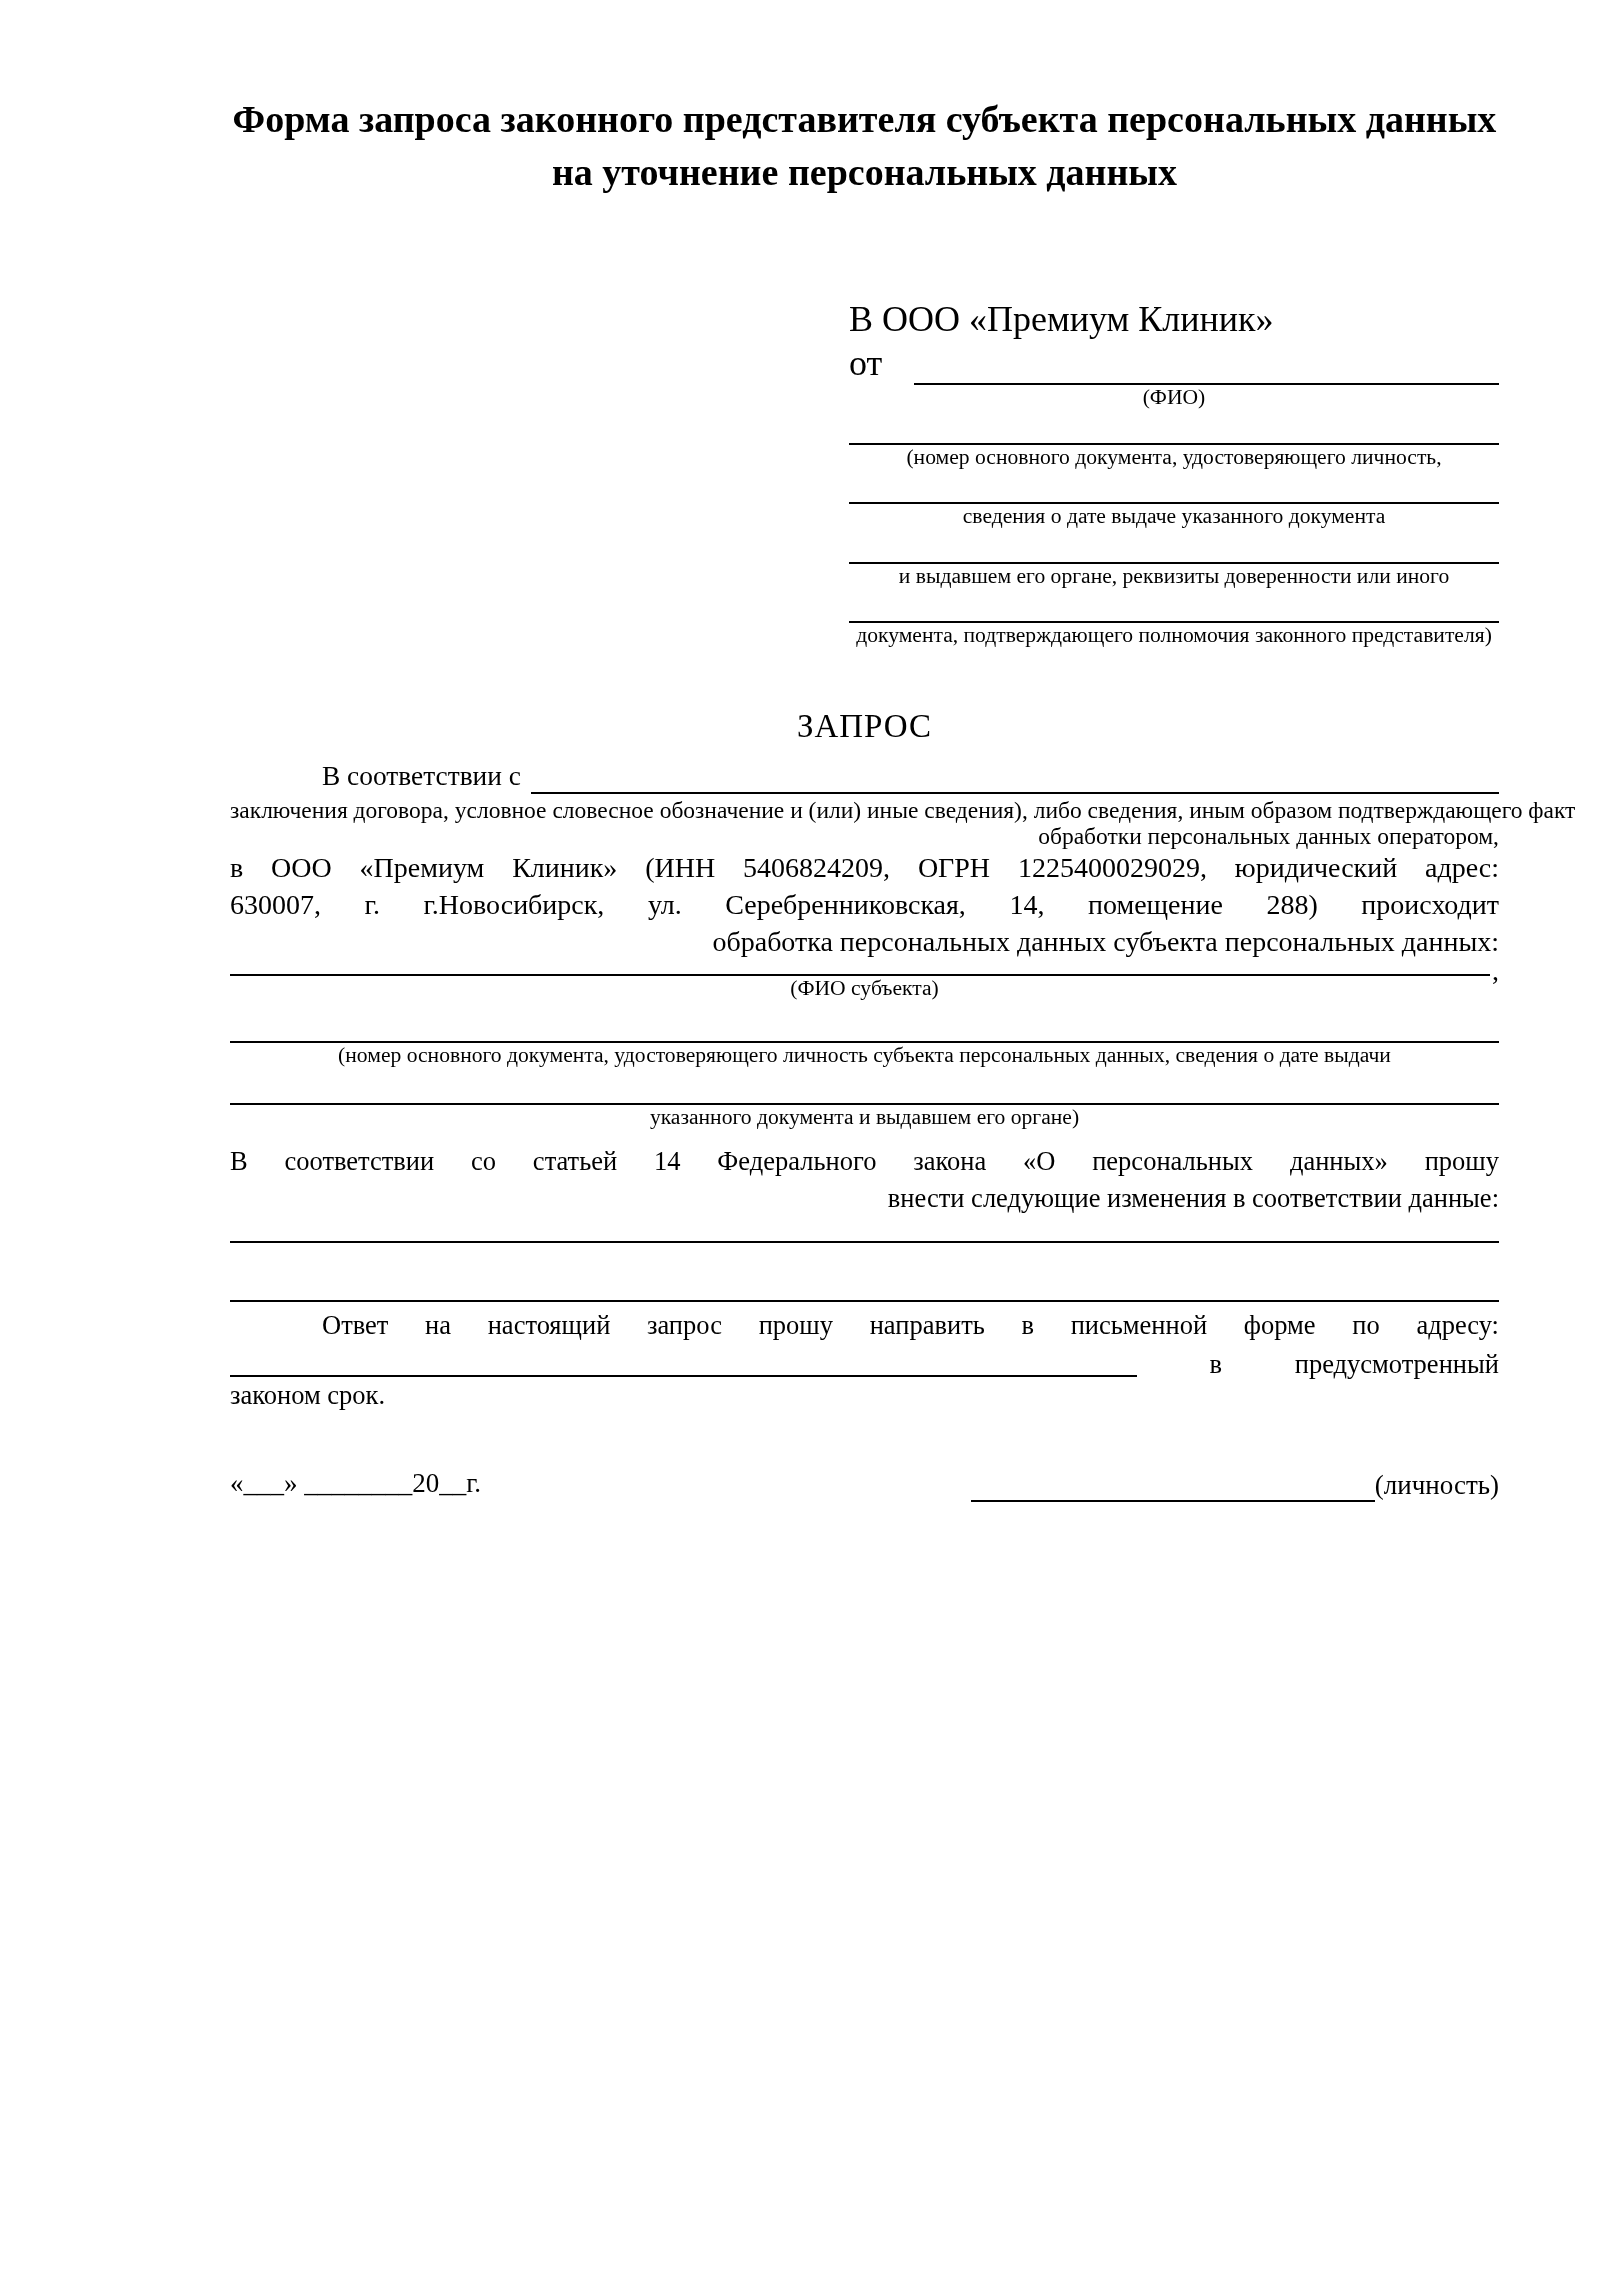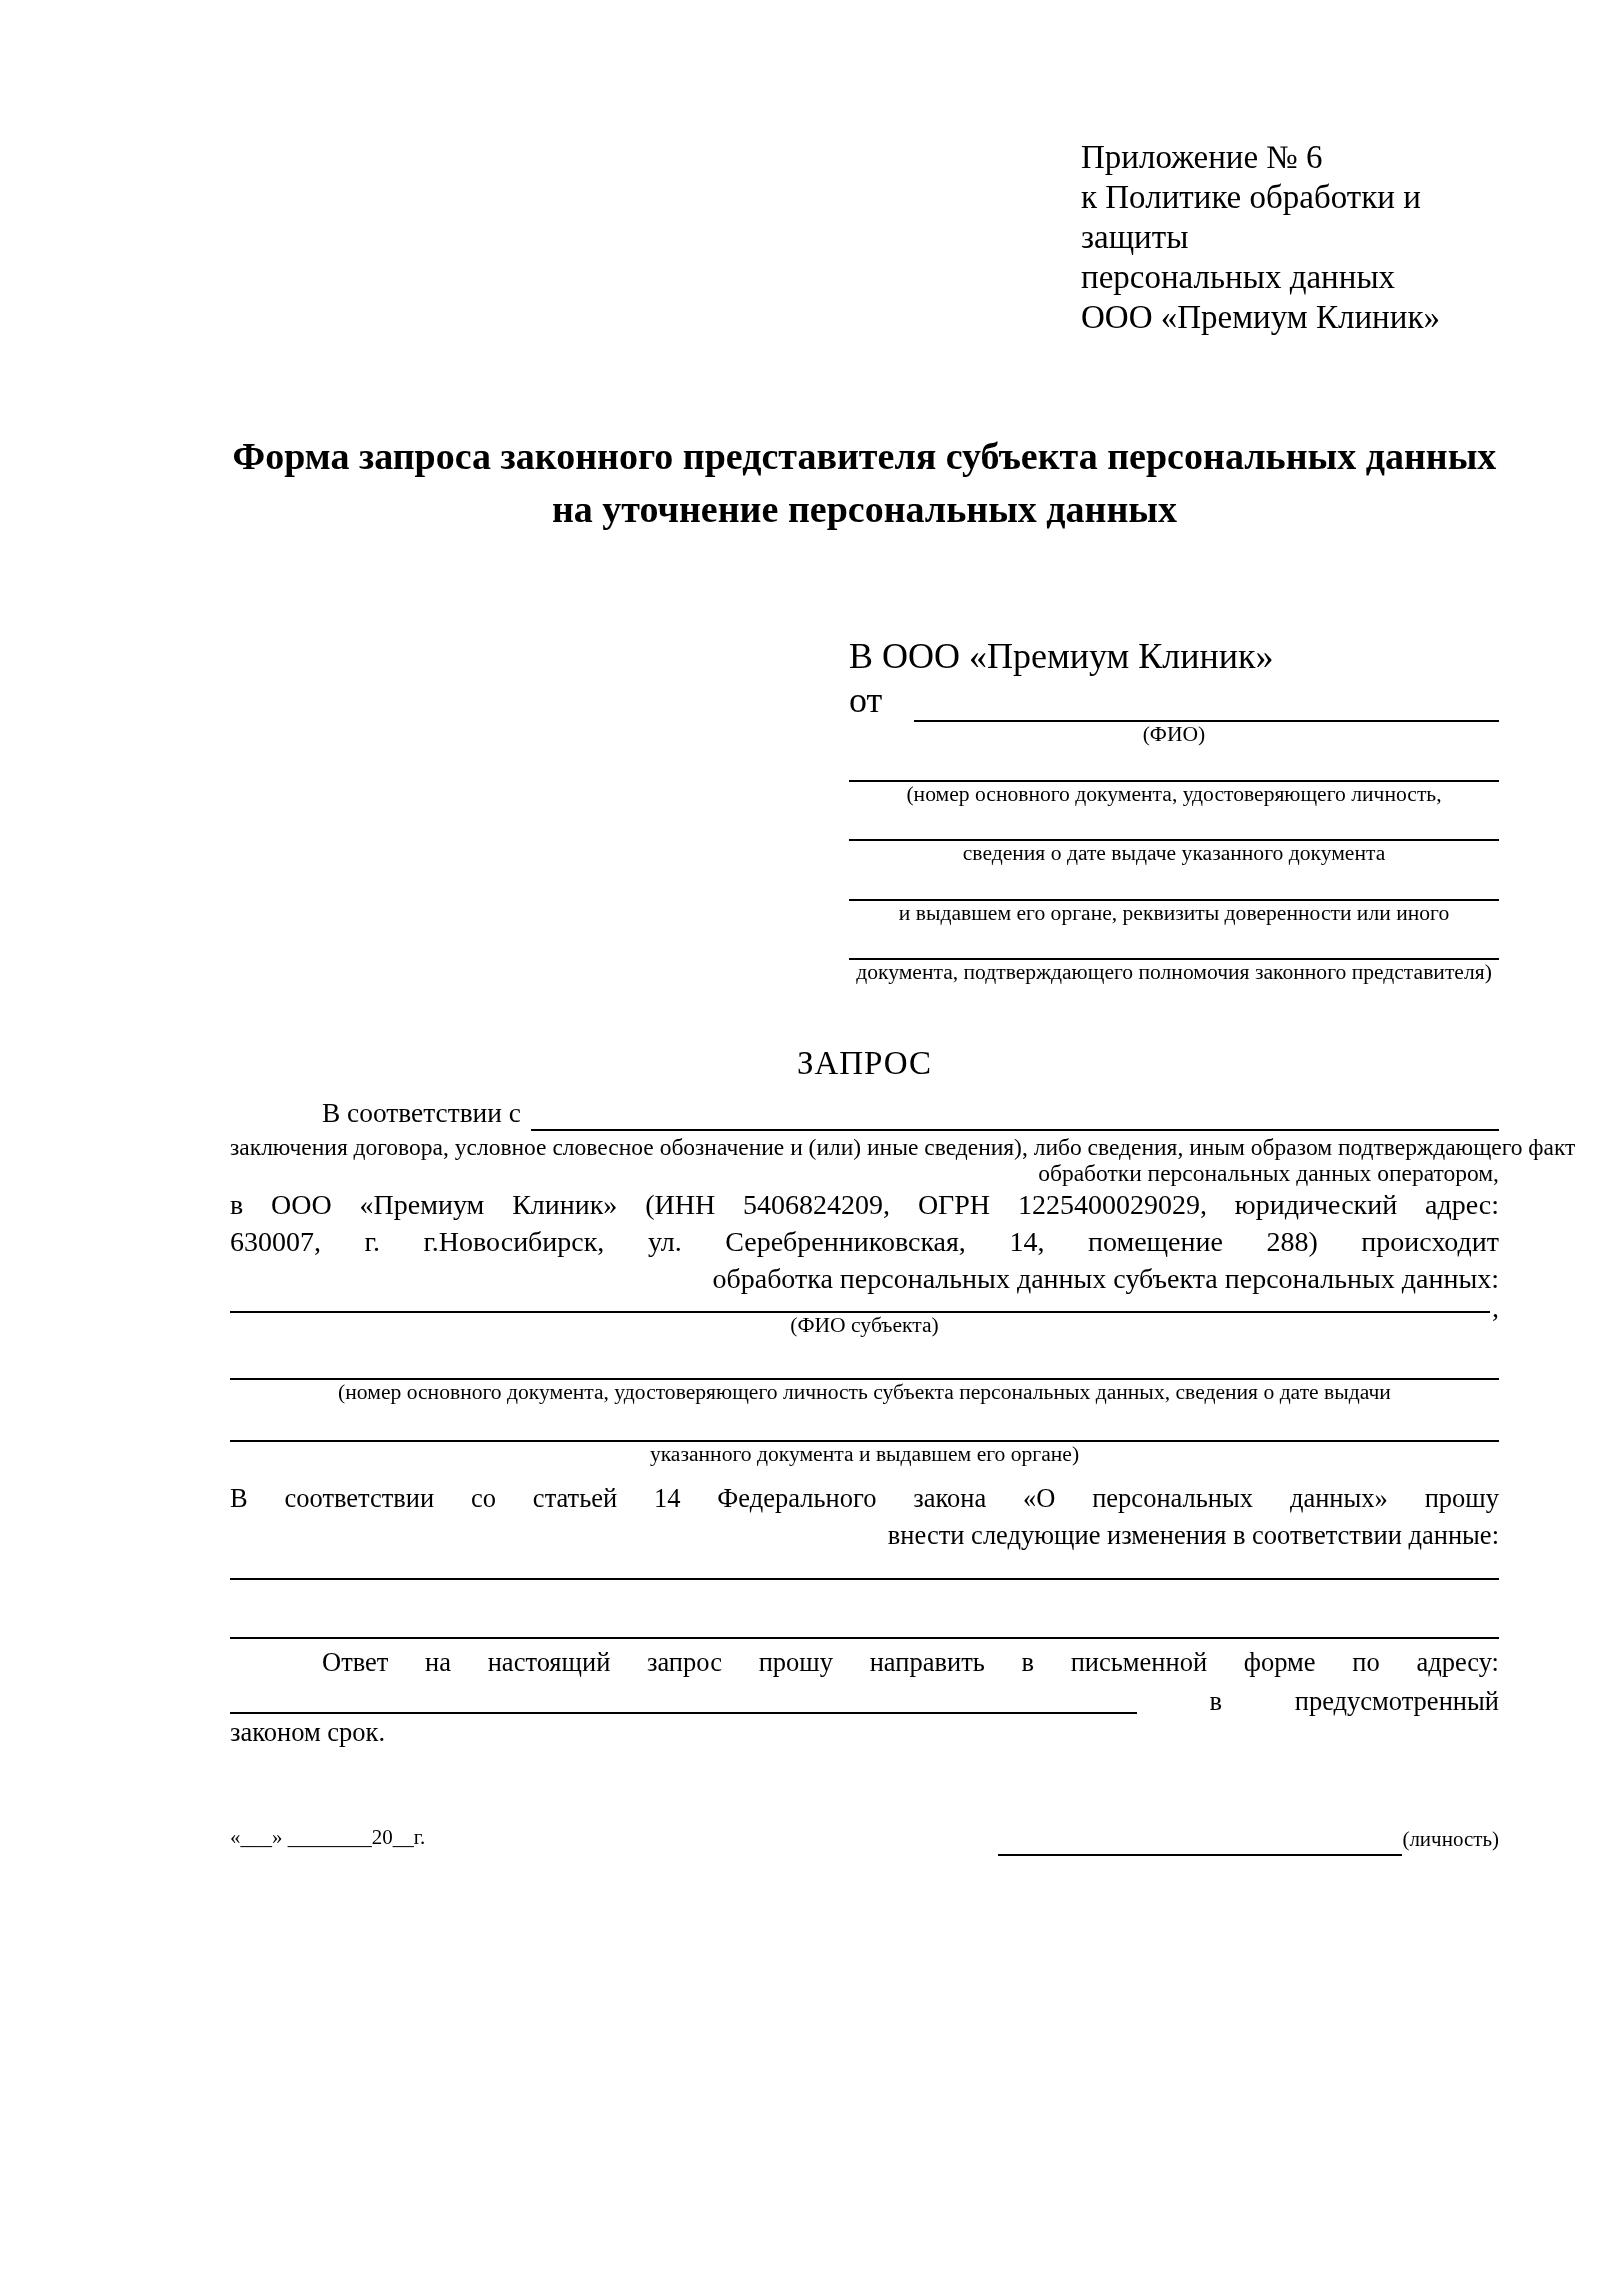--- a/index.html
+++ b/index.html
@@ -47,36 +47,30 @@
   .article { margin-top: 13.7px; }
   .blank1 { height: 23.5px; }
   .blank2 { height: 57px; }
   .answer1 { margin-top: 5.9px; }
   .answer2 { display: flex; align-items: flex-end; height: 33px; font-size: 26.5px; }
   .answer2 .fill { width: 907px; border-bottom: 2.9px solid #000; height: 100%; }
   .answer2 .w { line-height: 26.5px; }
   .answer2 { justify-content: space-between; }
   .answer3 { font-size: 26.5px; line-height: 37px; }
   
-  .foot { margin-top: 68px; display: flex; justify-content: space-between; align-items: flex-end; font-size: 21px; line-height: 37px; }
+  .foot { margin-top: 51px; display: flex; justify-content: space-between; align-items: flex-end; font-size: 27px; line-height: 37px; }
   .sig-group { display: flex; align-items: flex-end; }
   .sig-group .fill { width: 404px; border-bottom: 2.9px solid #000; height: 29px; }
   .sig-group .sig-cap { line-height: 33px; white-space: nowrap; }
 </style>
 </head>
 <body>
 
 <div class="page">
 
-  <div class="hdr-note">
-    <div>Приложение № 6</div>
-    <div>к Политике обработки и защиты</div>
-    <div>персональных данных</div>
-    <div>ООО «Премиум Клиник»</div>
-  </div>
 
   <div class="doc-title">
     <div>Форма запроса законного представителя субъекта персональных данных</div>
     <div>на уточнение персональных данных</div>
   </div>
 
   <div class="addr">
     <div class="addr-to">В ООО «Премиум Клиник»</div>
     <div class="addr-from">
       <span class="lbl">от</span>

